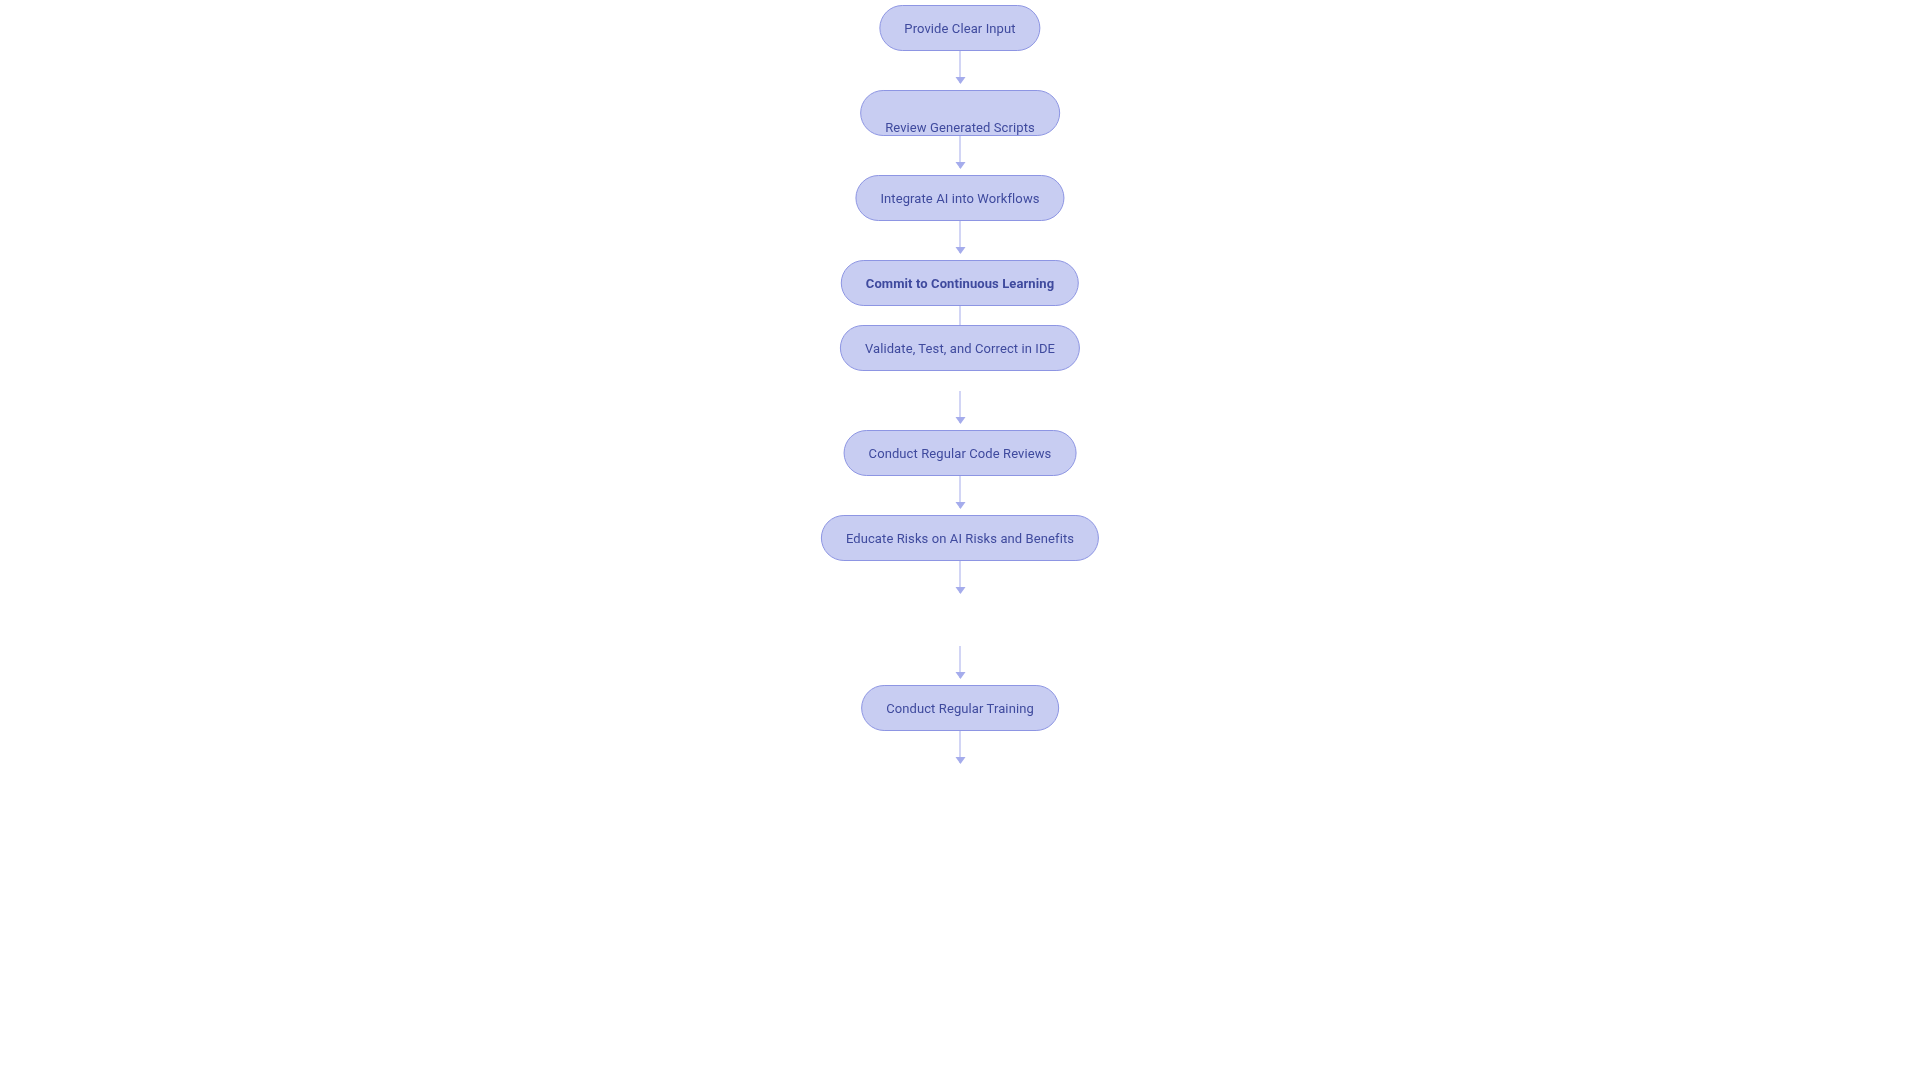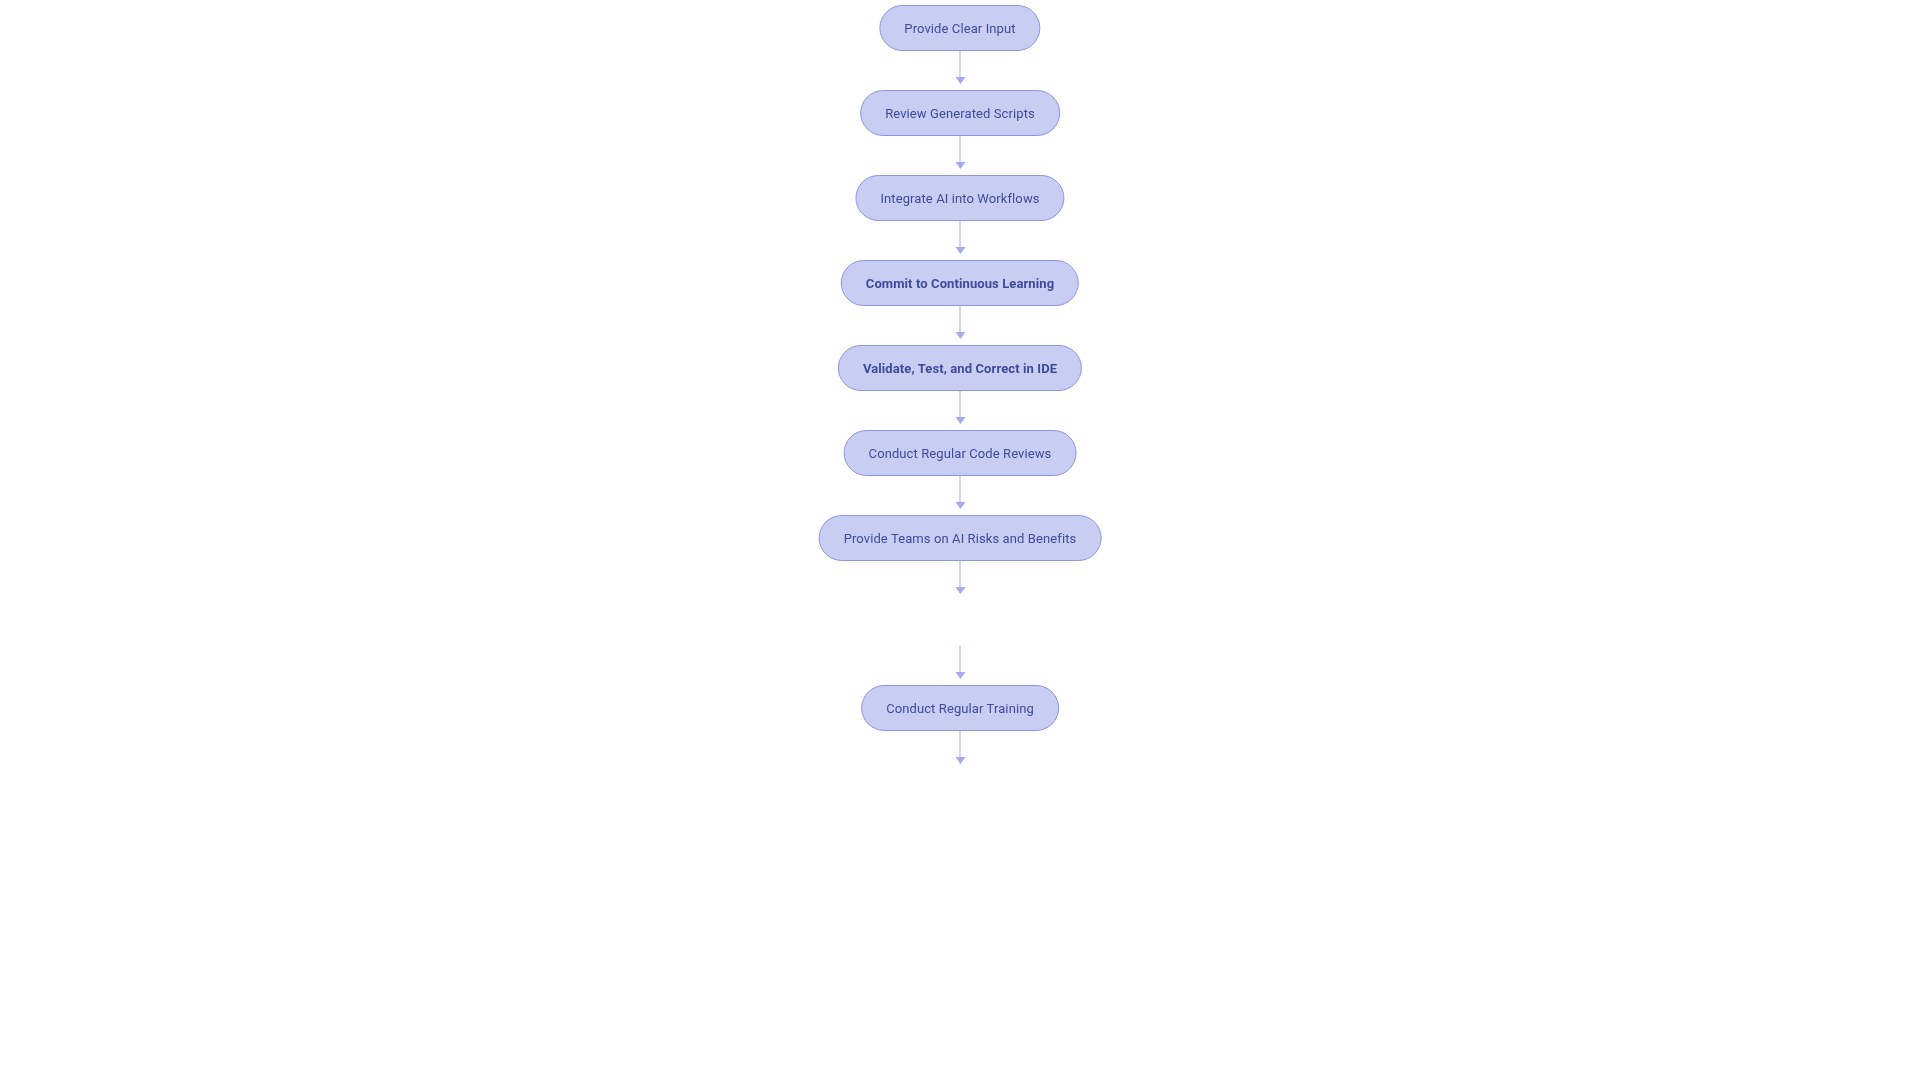--- a/index.html
+++ b/index.html
@@ -60,47 +60,47 @@
 </head>
 <body>
 
 <div class="canvas">
 
   <div class="node" style="top:5px; min-width:120px;">
     <span class="node-label">Provide Clear Input</span>
   </div>
   <div class="arrow" style="top:51px;"></div>
 
-  <div class="node" style="top:90px; min-width:170px;">
+  <div class="node" style="top:90px; min-width:170px;align-items:flex-end;">
     <span class="node-label">Review Generated Scripts</span>
   </div>
   <div class="arrow" style="top:136px;"></div>
 
   <div class="node" style="top:175px; min-width:170px;">
     <span class="node-label">Integrate AI into Workflows</span>
   </div>
   <div class="arrow" style="top:221px;"></div>
 
   <div class="node" style="top:260px; min-width:200px;font-weight:bold;">
     <span class="node-label">Commit to Continuous Learning</span>
   </div>
   <div class="arrow" style="top:306px;"></div>
 
-  <div class="node" style="top:345px; min-width:200px;font-weight:bold;">
+  <div class="node" style="top:325px; min-width:200px;">
     <span class="node-label">Validate, Test, and Correct in IDE</span>
   </div>
   <div class="arrow" style="top:391px;"></div>
 
   <div class="node" style="top:430px; min-width:200px;text-align:right;">
     <span class="node-label">Conduct Regular Code Reviews</span>
   </div>
   <div class="arrow" style="top:476px;"></div>
 
   <div class="node" style="top:515px; min-width:230px;">
-    <span class="node-label">Provide Teams on AI Risks and Benefits</span>
+    <span class="node-label">Educate Risks on AI Risks and Benefits</span>
   </div>
   <div class="arrow" style="top:561px;"></div>
 
   <div class="arrow" style="top:646px;"></div>
 
   <div class="node" style="top:685px; min-width:160px;">
     <span class="node-label">Conduct Regular Training</span>
   </div>
   <div class="arrow" style="top:731px;"></div>
 

